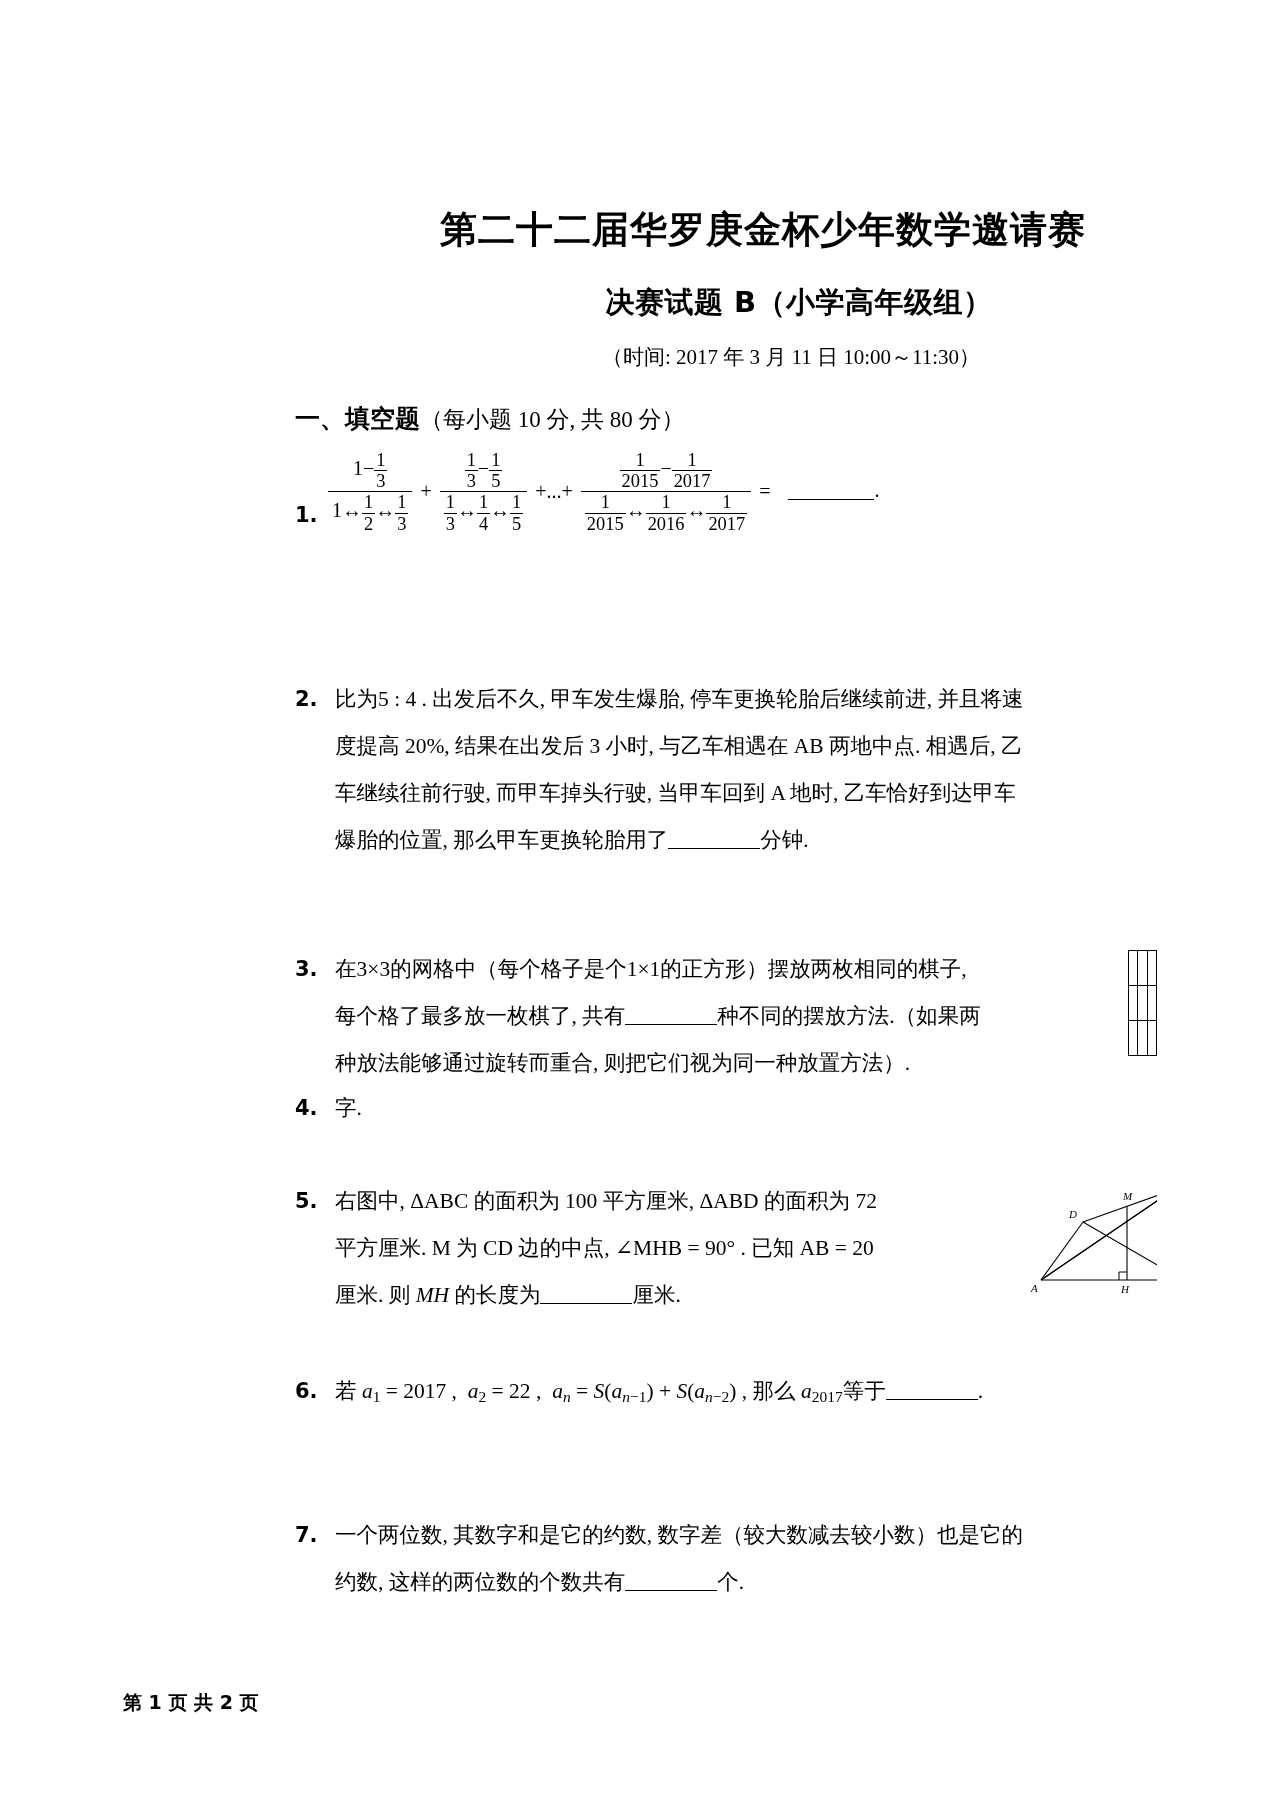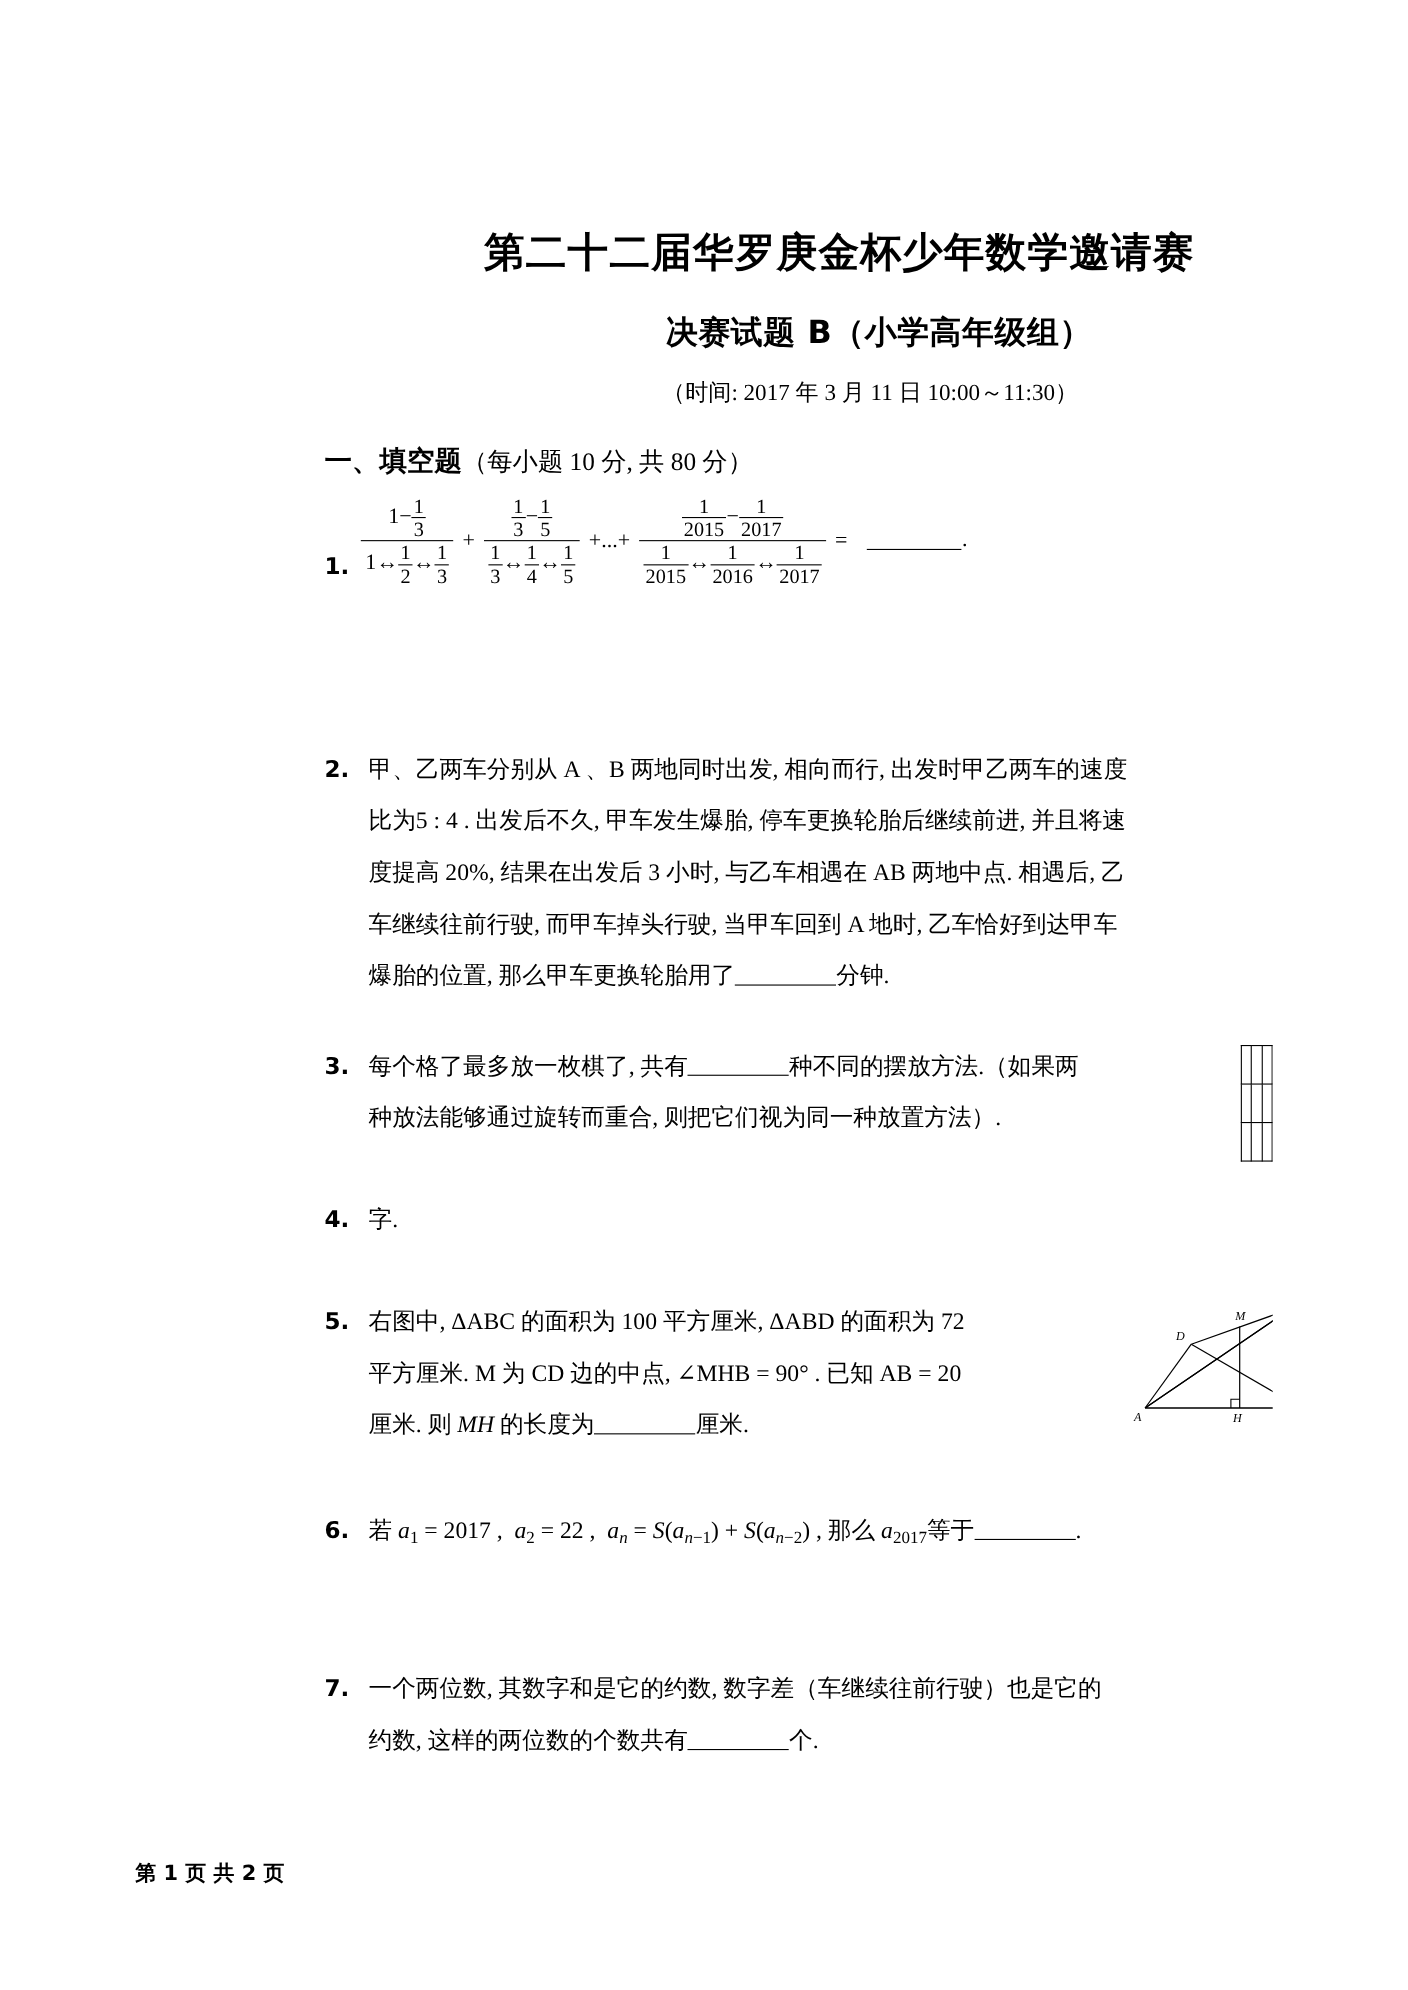--- a/index.html
+++ b/index.html
@@ -241,31 +241,31 @@
       </span>
     </span>
 
     <span class="op">=</span>
     <span class="eqblank"></span><span>.</span>
   </div>
 
   <div class="prob" style="top:676px; left:172px; width:800px;">
     <span class="prob-num">2.</span>
     <div class="prob-body">
-      <span class="prob-line">甲、乙两车分别从 A 、B 两地同时出发, 相向而行, 出发时甲乙两车的速度</span>
       <span class="prob-line">比为5 : 4 . 出发后不久, 甲车发生爆胎, 停车更换轮胎后继续前进, 并且将速</span>
       <span class="prob-line">度提高 20%, 结果在出发后 3 小时, 与乙车相遇在 AB 两地中点. 相遇后, 乙</span>
       <span class="prob-line">车继续往前行驶, 而甲车掉头行驶, 当甲车回到 A 地时, 乙车恰好到达甲车</span>
       <span class="prob-line">爆胎的位置, 那么甲车更换轮胎用了<span class="blank"></span>分钟.</span>
     </div>
   </div>
 
   <div class="prob" style="top:946px; left:172px; width:820px;">
     <span class="prob-num">3.</span>
     <div class="prob-body">
+      <span class="prob-line">在3×3的网格中（每个格子是个1×1的正方形）摆放两枚相同的棋子,</span>
       <span class="prob-line">每个格了最多放一枚棋了, 共有<span class="blank"></span>种不同的摆放方法.（如果两</span>
       <span class="prob-line">种放法能够通过旋转而重合, 则把它们视为同一种放置方法）.</span>
     </div>
   </div>
 
   <div class="grid-fig">
     <table>
       <tbody>
           <tr>
             <td></td>
@@ -327,20 +327,20 @@
   <div class="prob" style="top:1368px; left:172px; width:850px;">
     <span class="prob-num">6.</span>
     <div class="prob-body">
       <span class="prob-line">若 <span class="ital">a</span><sub>1</sub> = 2017 ,&nbsp; <span class="ital">a</span><sub>2</sub> = 22 ,&nbsp; <span class="ital">a<sub>n</sub></span> = <span class="ital">S</span>(<span class="ital">a</span><sub><span class="ital">n</span>−1</sub>) + <span class="ital">S</span>(<span class="ital">a</span><sub><span class="ital">n</span>−2</sub>) , 那么 <span class="ital">a</span><sub>2017</sub>等于<span class="blank"></span>.</span>
     </div>
   </div>
 
   <div class="prob" style="top:1512px; left:172px; width:830px;">
     <span class="prob-num">7.</span>
     <div class="prob-body">
-      <span class="prob-line">一个两位数, 其数字和是它的约数, 数字差（车继续往前行驶）也是它的</span>
+      <span class="prob-line">一个两位数, 其数字和是它的约数, 数字差（较大数减去较小数）也是它的</span>
       <span class="prob-line">约数, 这样的两位数的个数共有<span class="blank"></span>个.</span>
     </div>
   </div>
 
   <div class="footer">第 1 页   共 2 页</div>
 
 </div>
 
 </body></html>

